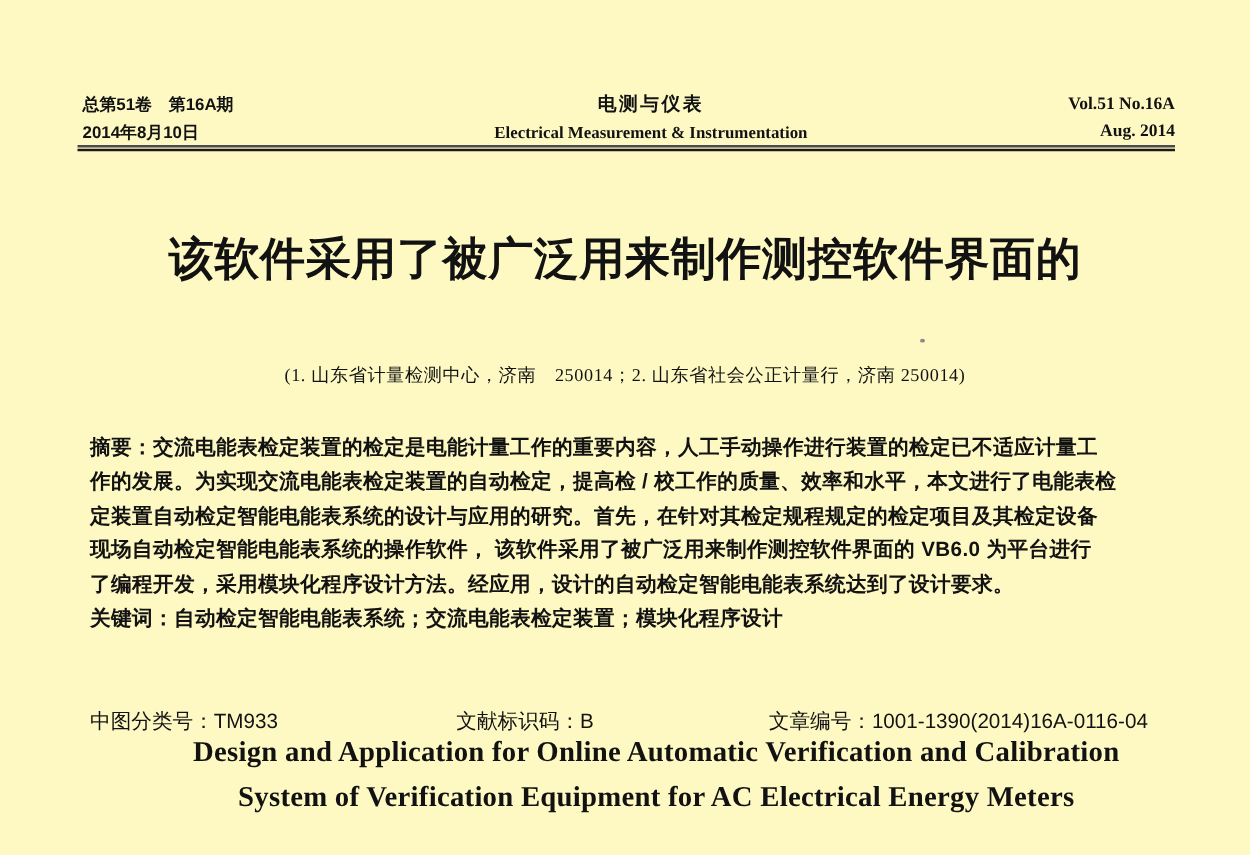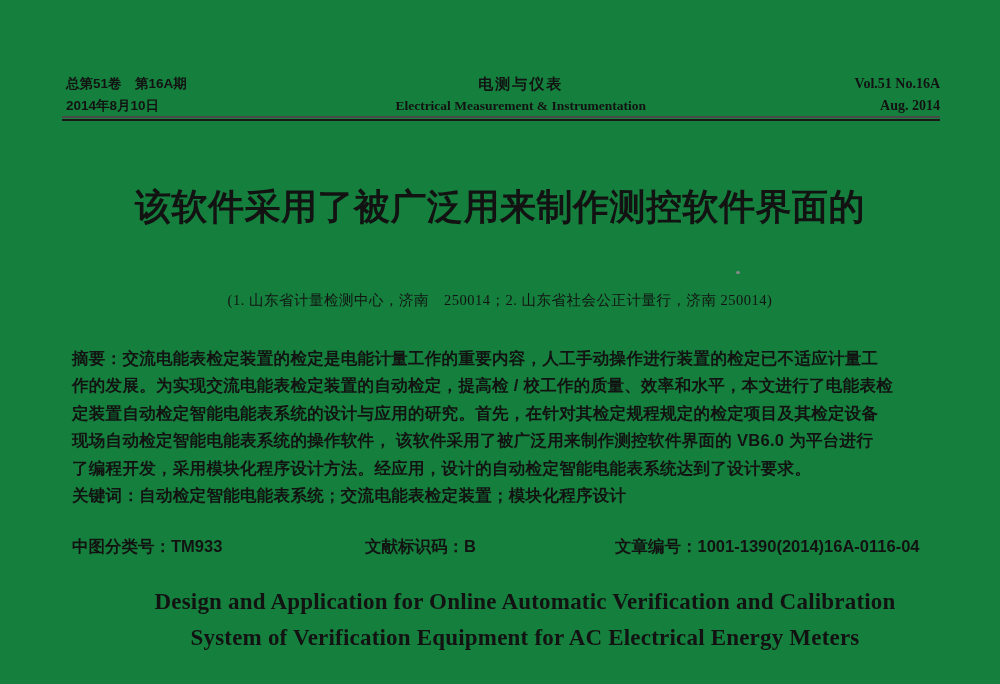--- a/index.html
+++ b/index.html
@@ -1,17 +1,17 @@
 <!DOCTYPE html>
 <html><head>
 <meta charset="utf-8">
 <style>
   html, body { margin:0; padding:0; background:#ffffff; }
   .page {
-    position:relative; width:1000px; height:684px; background:#15803d;
+    position:relative; width:1000px; height:684px; background:#fef9c3;
     color:#121212; font-family:"Liberation Sans", sans-serif; overflow:hidden;
   }
   
   .journal-header {
     position:absolute; top:73px; left:66px; width:874px;
     display:flex; justify-content:space-between; align-items:flex-start;
     font-weight:bold; font-size:13.5px; line-height:22px;
   }
   .jh-left { text-align:left; }
   .jh-center { text-align:center; }
@@ -40,22 +40,22 @@
     font-family:"Liberation Serif", serif;
   }
   
   .abstract {
     position:absolute; top:345px; left:72px; width:866px;
     font-size:16.5px; font-weight:600; line-height:27.4px; letter-spacing:0.3px;
   }
   .abs-line { white-space:nowrap; }
   
   .class-row {
-    position:absolute; top:536px; left:72px; width:866px; height:22px;
-    font-size:16.5px; font-weight:700;
+    position:absolute; top:566px; left:72px; width:866px; height:22px;
+    font-size:16.5px; font-weight:400;
   }
   .class-row .clc    { position:absolute; left:0; }
   .class-row .doccode{ position:absolute; left:293px; }
   .class-row .artid  { position:absolute; left:513px;margin-left:30px; }
   
   .title-en {
     position:absolute; top:584px; left:0; width:100%;
     text-align:center; font-family:"Liberation Serif", serif;
     font-weight:bold; font-size:23px; line-height:35.5px; letter-spacing:0.2px;padding-left:25px;
   }

